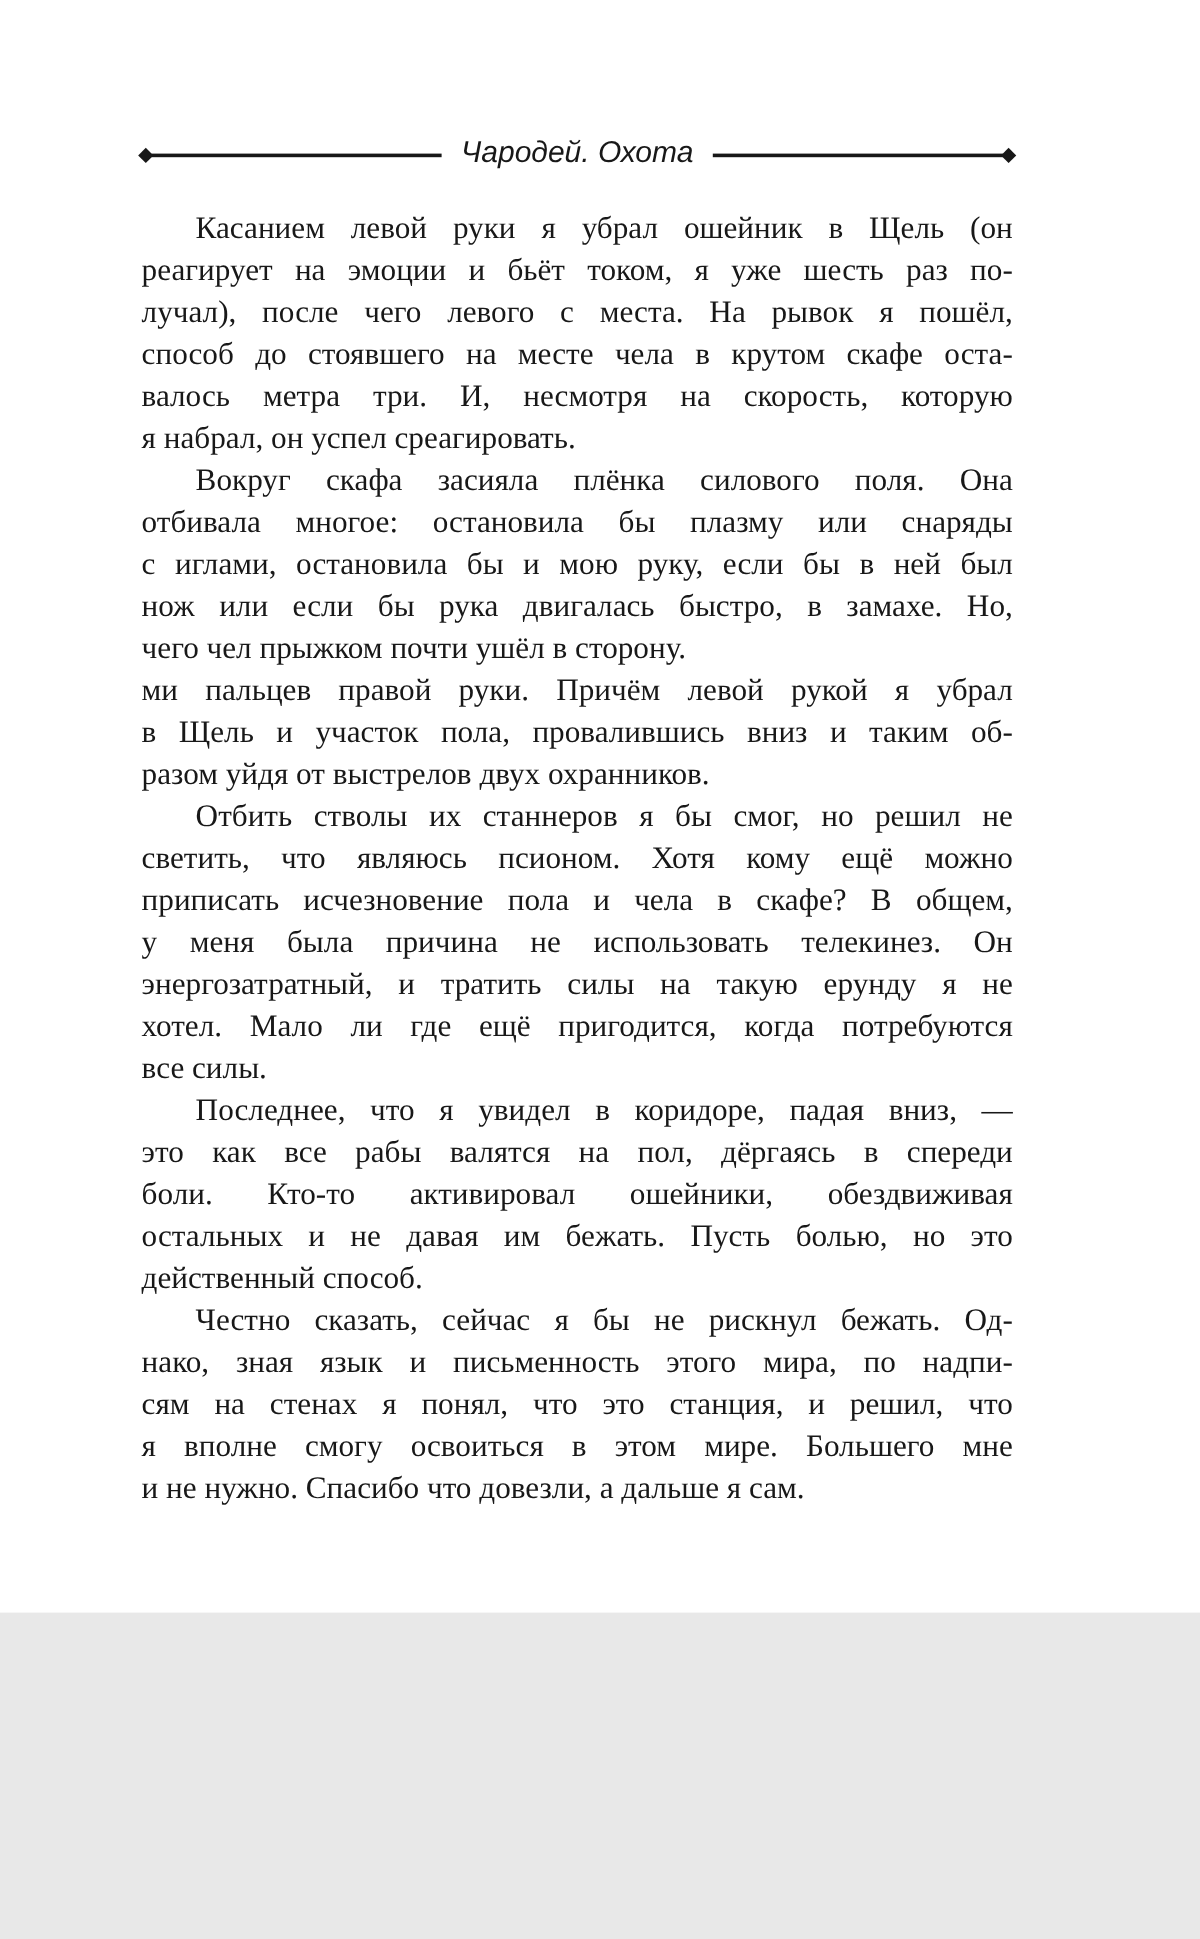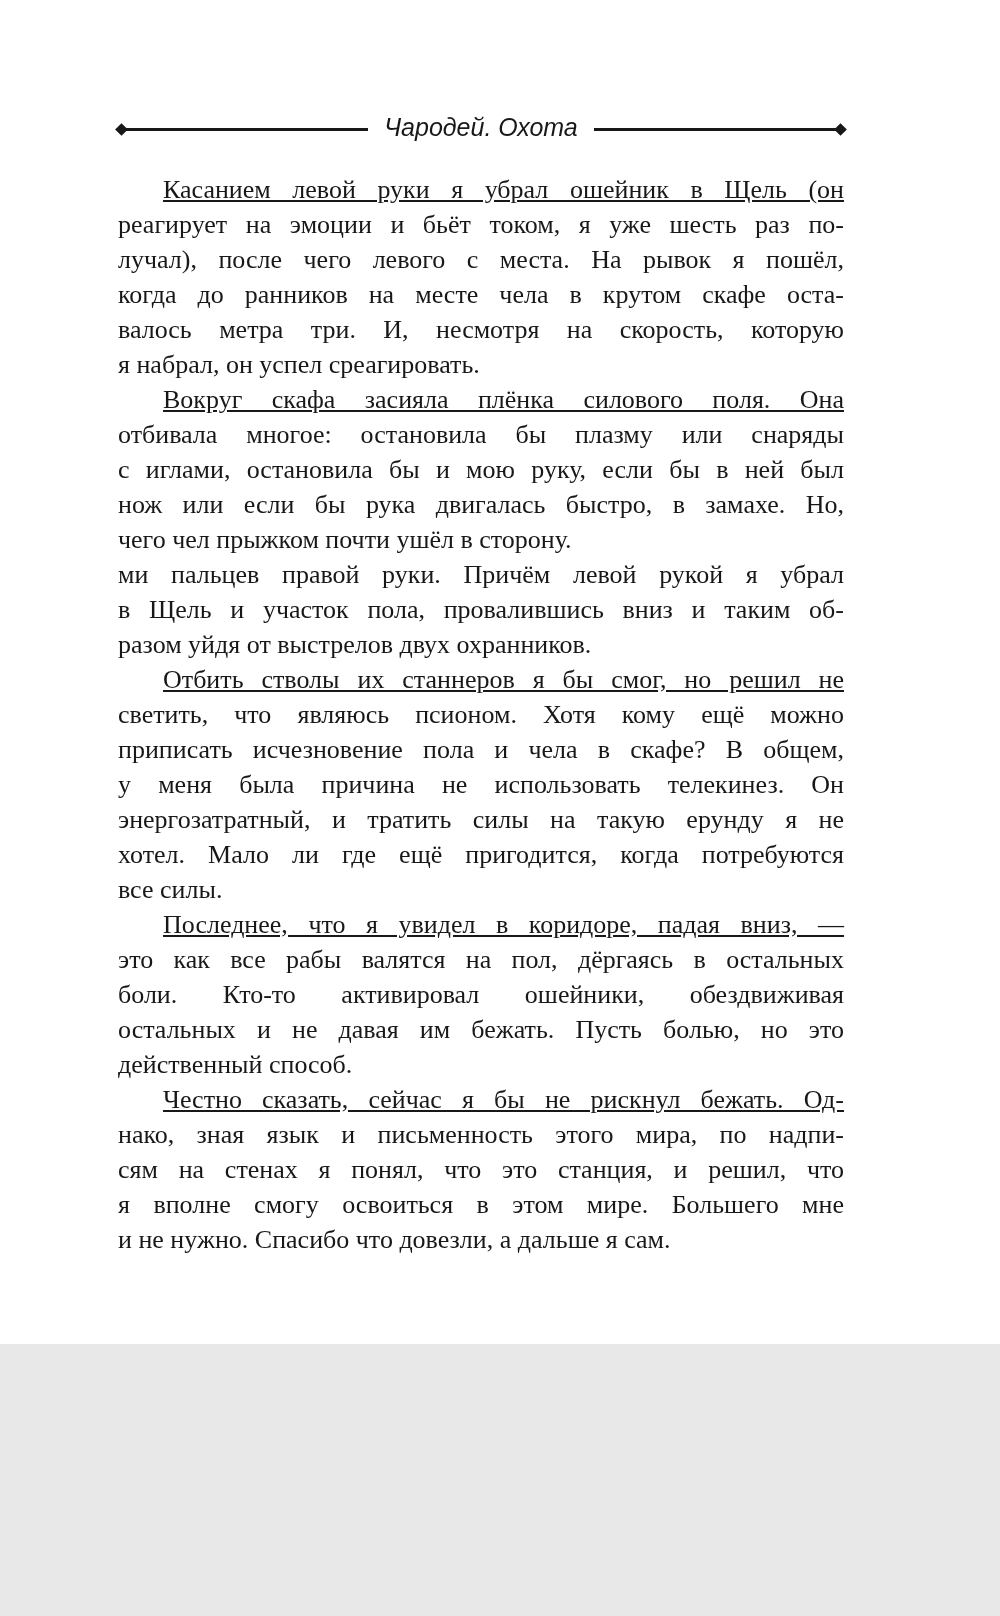--- a/index.html
+++ b/index.html
@@ -60,21 +60,20 @@
   }
   .para { margin: 0; }
   .line { min-height: 35px; }
   .line.just {
     text-align: justify;
     text-align-last: justify;
     text-justify: inter-word;
   }
   .line.first {
     text-indent: 45px;
-    text-decoration: underline;
   }
 
   
   .page-footer {
     position: absolute;
     top: 1455px;
     left: 0;
     width: 1000px;
     display: flex;
     justify-content: center;
@@ -101,21 +100,21 @@
     <span class="head-title">Чародей. Охота</span>
     <span class="head-rule"></span>
     <span class="head-diamond"></span>
   </div>
 
   <div class="body-text">
       <div class="para">
         <div class="line just first">Касанием левой руки я убрал ошейник в Щель (он</div>
         <div class="line just">реагирует на эмоции и бьёт током, я уже шесть раз по-</div>
         <div class="line just">лучал), после чего левого с места. На рывок я пошёл,</div>
-        <div class="line just">когда до ранников на месте чела в крутом скафе оста-</div>
+        <div class="line just">способ до стоявшего на месте чела в крутом скафе оста-</div>
         <div class="line just">валось метра три. И, несмотря на скорость, которую</div>
         <div class="line">я набрал, он успел среагировать.</div>
       </div>
       <div class="para">
         <div class="line just first">Вокруг скафа засияла плёнка силового поля. Она</div>
         <div class="line just">отбивала многое: остановила бы плазму или снаряды</div>
         <div class="line just">с иглами, остановила бы и мою руку, если бы в ней был</div>
         <div class="line just">нож или если бы рука двигалась быстро, в замахе. Но,</div>
         <div class="line">чего чел прыжком почти ушёл в сторону.</div>
       </div>
@@ -128,21 +127,21 @@
         <div class="line just first">Отбить стволы их станнеров я бы смог, но решил не</div>
         <div class="line just">светить, что являюсь псионом. Хотя кому ещё можно</div>
         <div class="line just">приписать исчезновение пола и чела в скафе? В общем,</div>
         <div class="line just">у меня была причина не использовать телекинез. Он</div>
         <div class="line just">энергозатратный, и тратить силы на такую ерунду я не</div>
         <div class="line just">хотел. Мало ли где ещё пригодится, когда потребуются</div>
         <div class="line">все силы.</div>
       </div>
       <div class="para">
         <div class="line just first">Последнее, что я увидел в коридоре, падая вниз, —</div>
-        <div class="line just">это как все рабы валятся на пол, дёргаясь в остальных</div>
+        <div class="line just">это как все рабы валятся на пол, дёргаясь в спереди</div>
         <div class="line just">боли. Кто-то активировал ошейники, обездвиживая</div>
         <div class="line just">остальных и не давая им бежать. Пусть болью, но это</div>
         <div class="line">действенный способ.</div>
       </div>
       <div class="para">
         <div class="line just first">Честно сказать, сейчас я бы не рискнул бежать. Од-</div>
         <div class="line just">нако, зная язык и письменность этого мира, по надпи-</div>
         <div class="line just">сям на стенах я понял, что это станция, и решил, что</div>
         <div class="line just">я вполне смогу освоиться в этом мире. Большего мне</div>
         <div class="line">и не нужно. Спасибо что довезли, а дальше я сам.</div>

